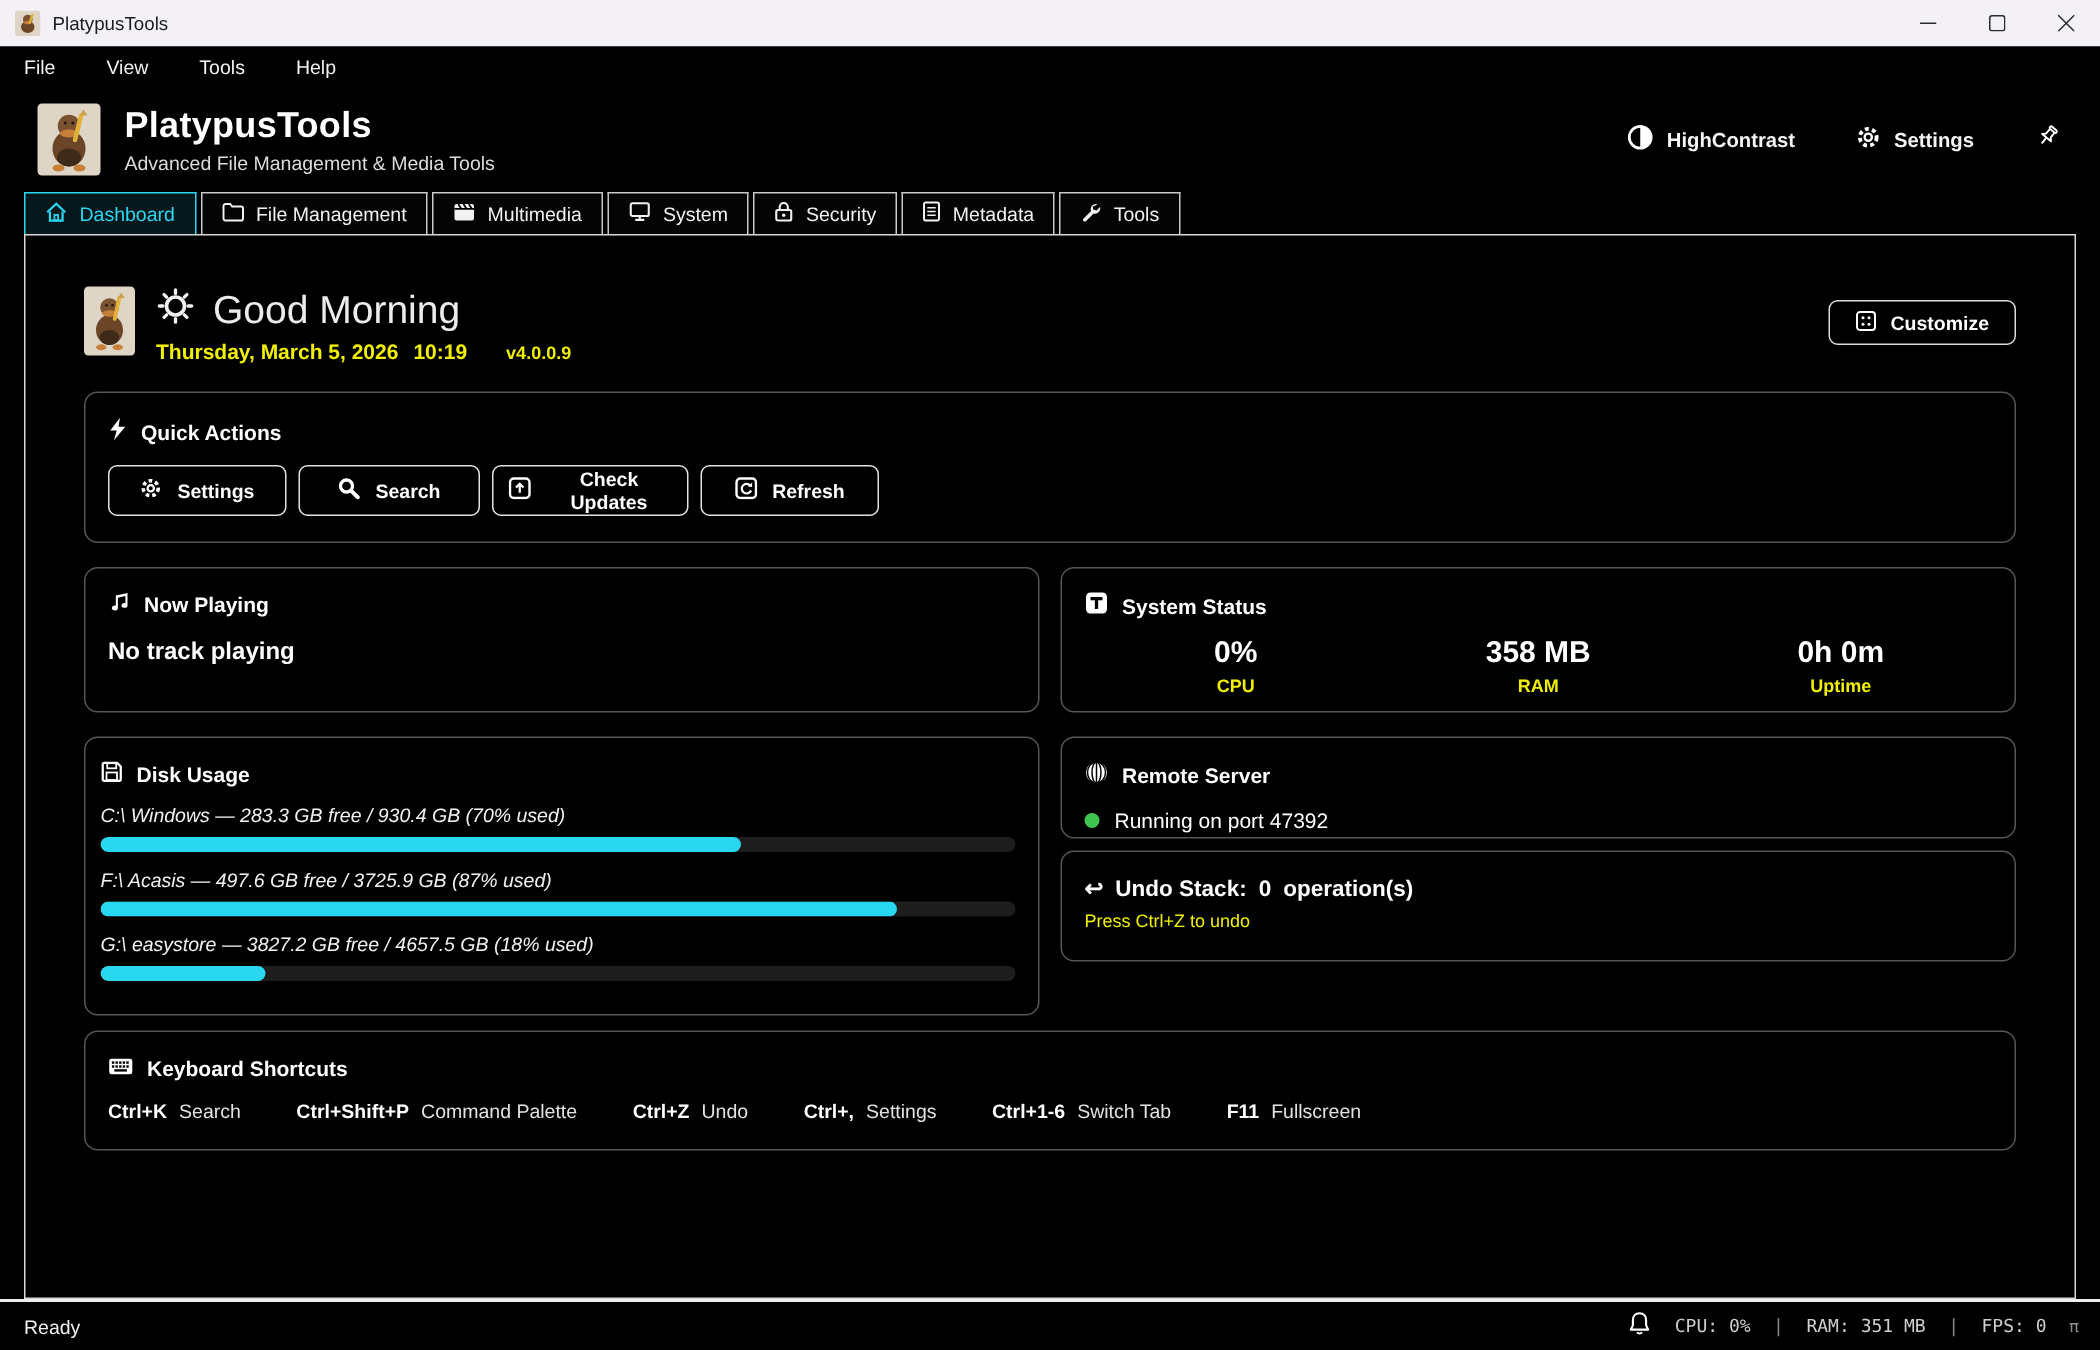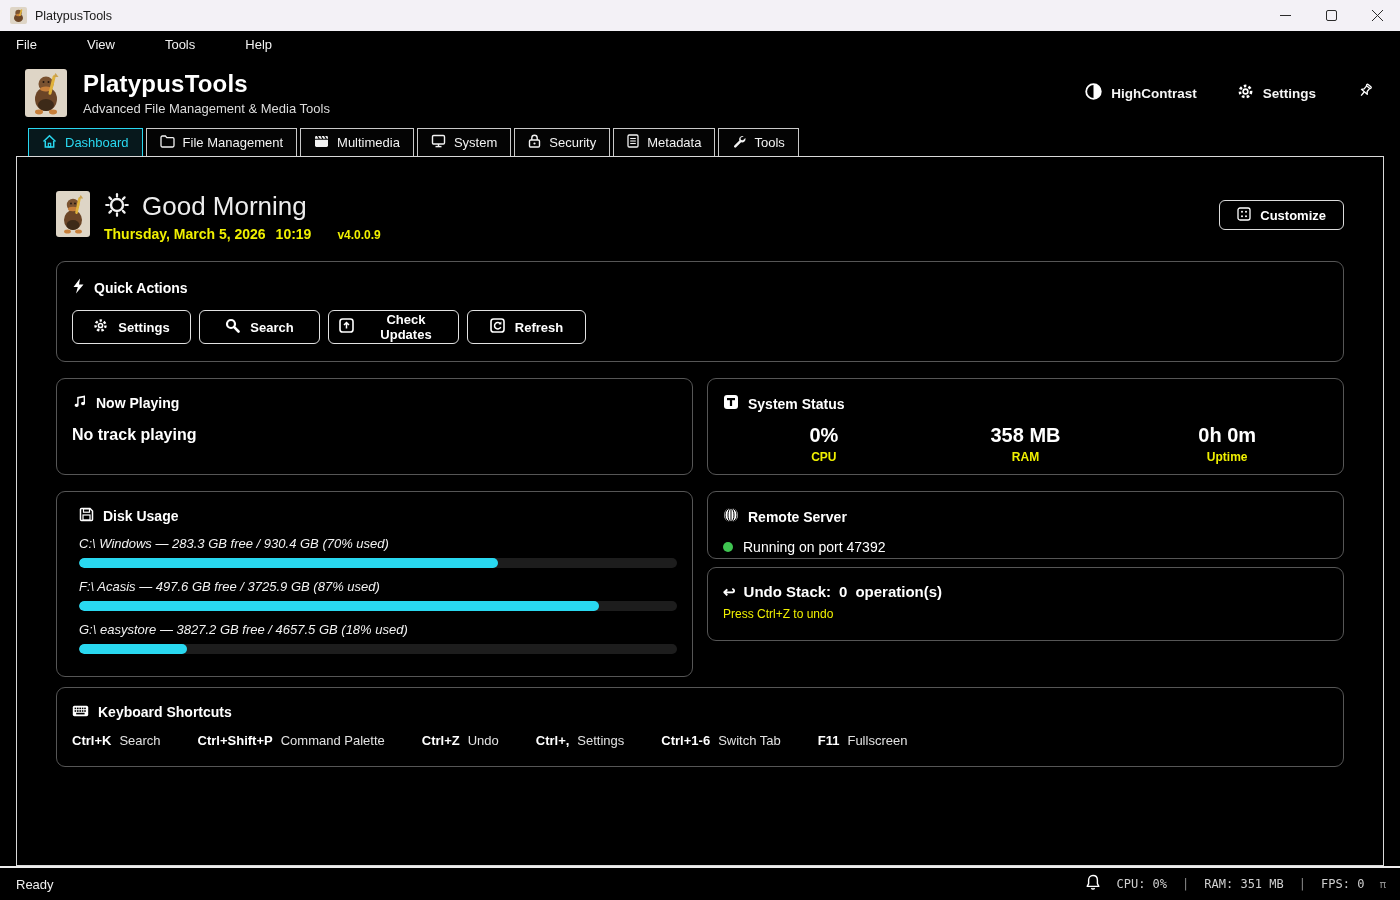--- a/index.html
+++ b/index.html
@@ -13,33 +13,33 @@
   body{background:#000;font-family:"Liberation Sans",sans-serif;color:#fff;}
 
   
   .titlebar{height:31px;background:#f3f1f6;display:flex;align-items:center;padding-left:10px;color:#1b1b1b;font-size:12.5px;}
   .titlebar .app-icon{width:17px;height:17px;margin-right:8px;}
   .win-controls{margin-left:auto;display:flex;height:100%;}
   .win-btn{width:46px;height:100%;display:flex;align-items:center;justify-content:center;color:#2b2b2b;font-size:13px;}
   .win-btn svg{display:block;}
 
   
-  .menubar{height:27px;background:#000;display:flex;align-items:center;padding-left:16px;gap:50px;font-size:13px;color:#f2f2f2;}
+  .menubar{height:27px;background:#000;display:flex;align-items:center;padding-left:16px;gap:34px;font-size:13px;color:#f2f2f2;}
   .menu-item{cursor:default;}
 
   
   .header{height:70px;display:flex;align-items:center;padding:0 26px 0 25px;background:#000;}
   .logo{width:42px;height:48px;margin-right:16px;border-radius:3px;overflow:hidden;background:#ded5c6;display:flex;align-items:center;justify-content:center;}
   .header-titles .t1{font-size:24px;font-weight:bold;letter-spacing:.2px;}
   .header-titles .t2{font-size:13px;color:#dcdcdc;margin-top:3px;}
   .header-right{margin-left:auto;display:flex;align-items:center;gap:40px;}
   .hdr-btn{display:flex;align-items:center;gap:9px;font-size:13.5px;font-weight:bold;color:#f5f5f5;cursor:default;}
 
   
-  .tabstrip{display:flex;padding-left:28px;height:28px;align-items:flex-end;}
+  .tabstrip{display:flex;padding-left:16px;height:28px;align-items:flex-end;}
   .tab{display:flex;align-items:center;gap:8px;height:28px;padding:0 13px;margin-right:3px;
        border:1px solid #c9c9c9;border-bottom:none;background:#040404;color:#f2f2f2;font-size:13px;cursor:default;white-space:nowrap;}
   .tab.active{border-color:var(--accent);color:var(--accent);background:#07181c;}
   .tab svg{flex:none;}
 
   
   .pane{margin:0 16px;height:710px;border:1px solid #d9d9d9;background:#000;padding:34px 39px 0 39px;}
 
   
   .greeting{display:flex;align-items:flex-start;margin-bottom:18px;height:52px;}
@@ -65,21 +65,21 @@
   .qa-btn.w1{width:119px}.qa-btn.w2{width:121px}.qa-btn.w3{width:131px}.qa-btn.w4{width:119px}
 
   .grid2{display:grid;grid-template-columns:1fr 1fr;gap:14px;margin-bottom:16px;}
   .np-panel,.ss-panel{height:97px;padding:15px 15px 0 15px;}
   .np-status{margin-top:14px;font-size:16px;font-weight:bold;}
   .metrics{display:flex;margin-top:11px;}
   .metric{flex:1;text-align:center;}
   .metric .val{font-size:20px;font-weight:bold;}
   .metric .lbl{font-size:12px;font-weight:bold;color:var(--yellow);margin-top:3px;}
 
-  .disk-panel{height:186px;padding:15px 15px 0 22px;}
+  .disk-panel{height:186px;padding:15px 15px 0 10px;}
   .drive{margin-top:11px;font-style:italic;}
   .drive .d-label{font-size:13px;color:#f2f2f2;margin-bottom:7px;}
   .bar-track{height:10px;border-radius:5px;background:#1d1d1d;overflow:hidden;}
   .bar-fill{height:100%;border-radius:5px;background:var(--accent);}
 
   .right-col{display:flex;flex-direction:column;gap:8px;}
   .rs-panel{height:68px;padding:15px 15px 0 15px;}
   .rs-row{display:flex;align-items:center;gap:10px;margin-top:13px;font-size:14px;}
   .dot{width:10px;height:10px;border-radius:50%;background:var(--green);}
   .undo-panel{height:74px;padding:15px 15px 0 15px;}

